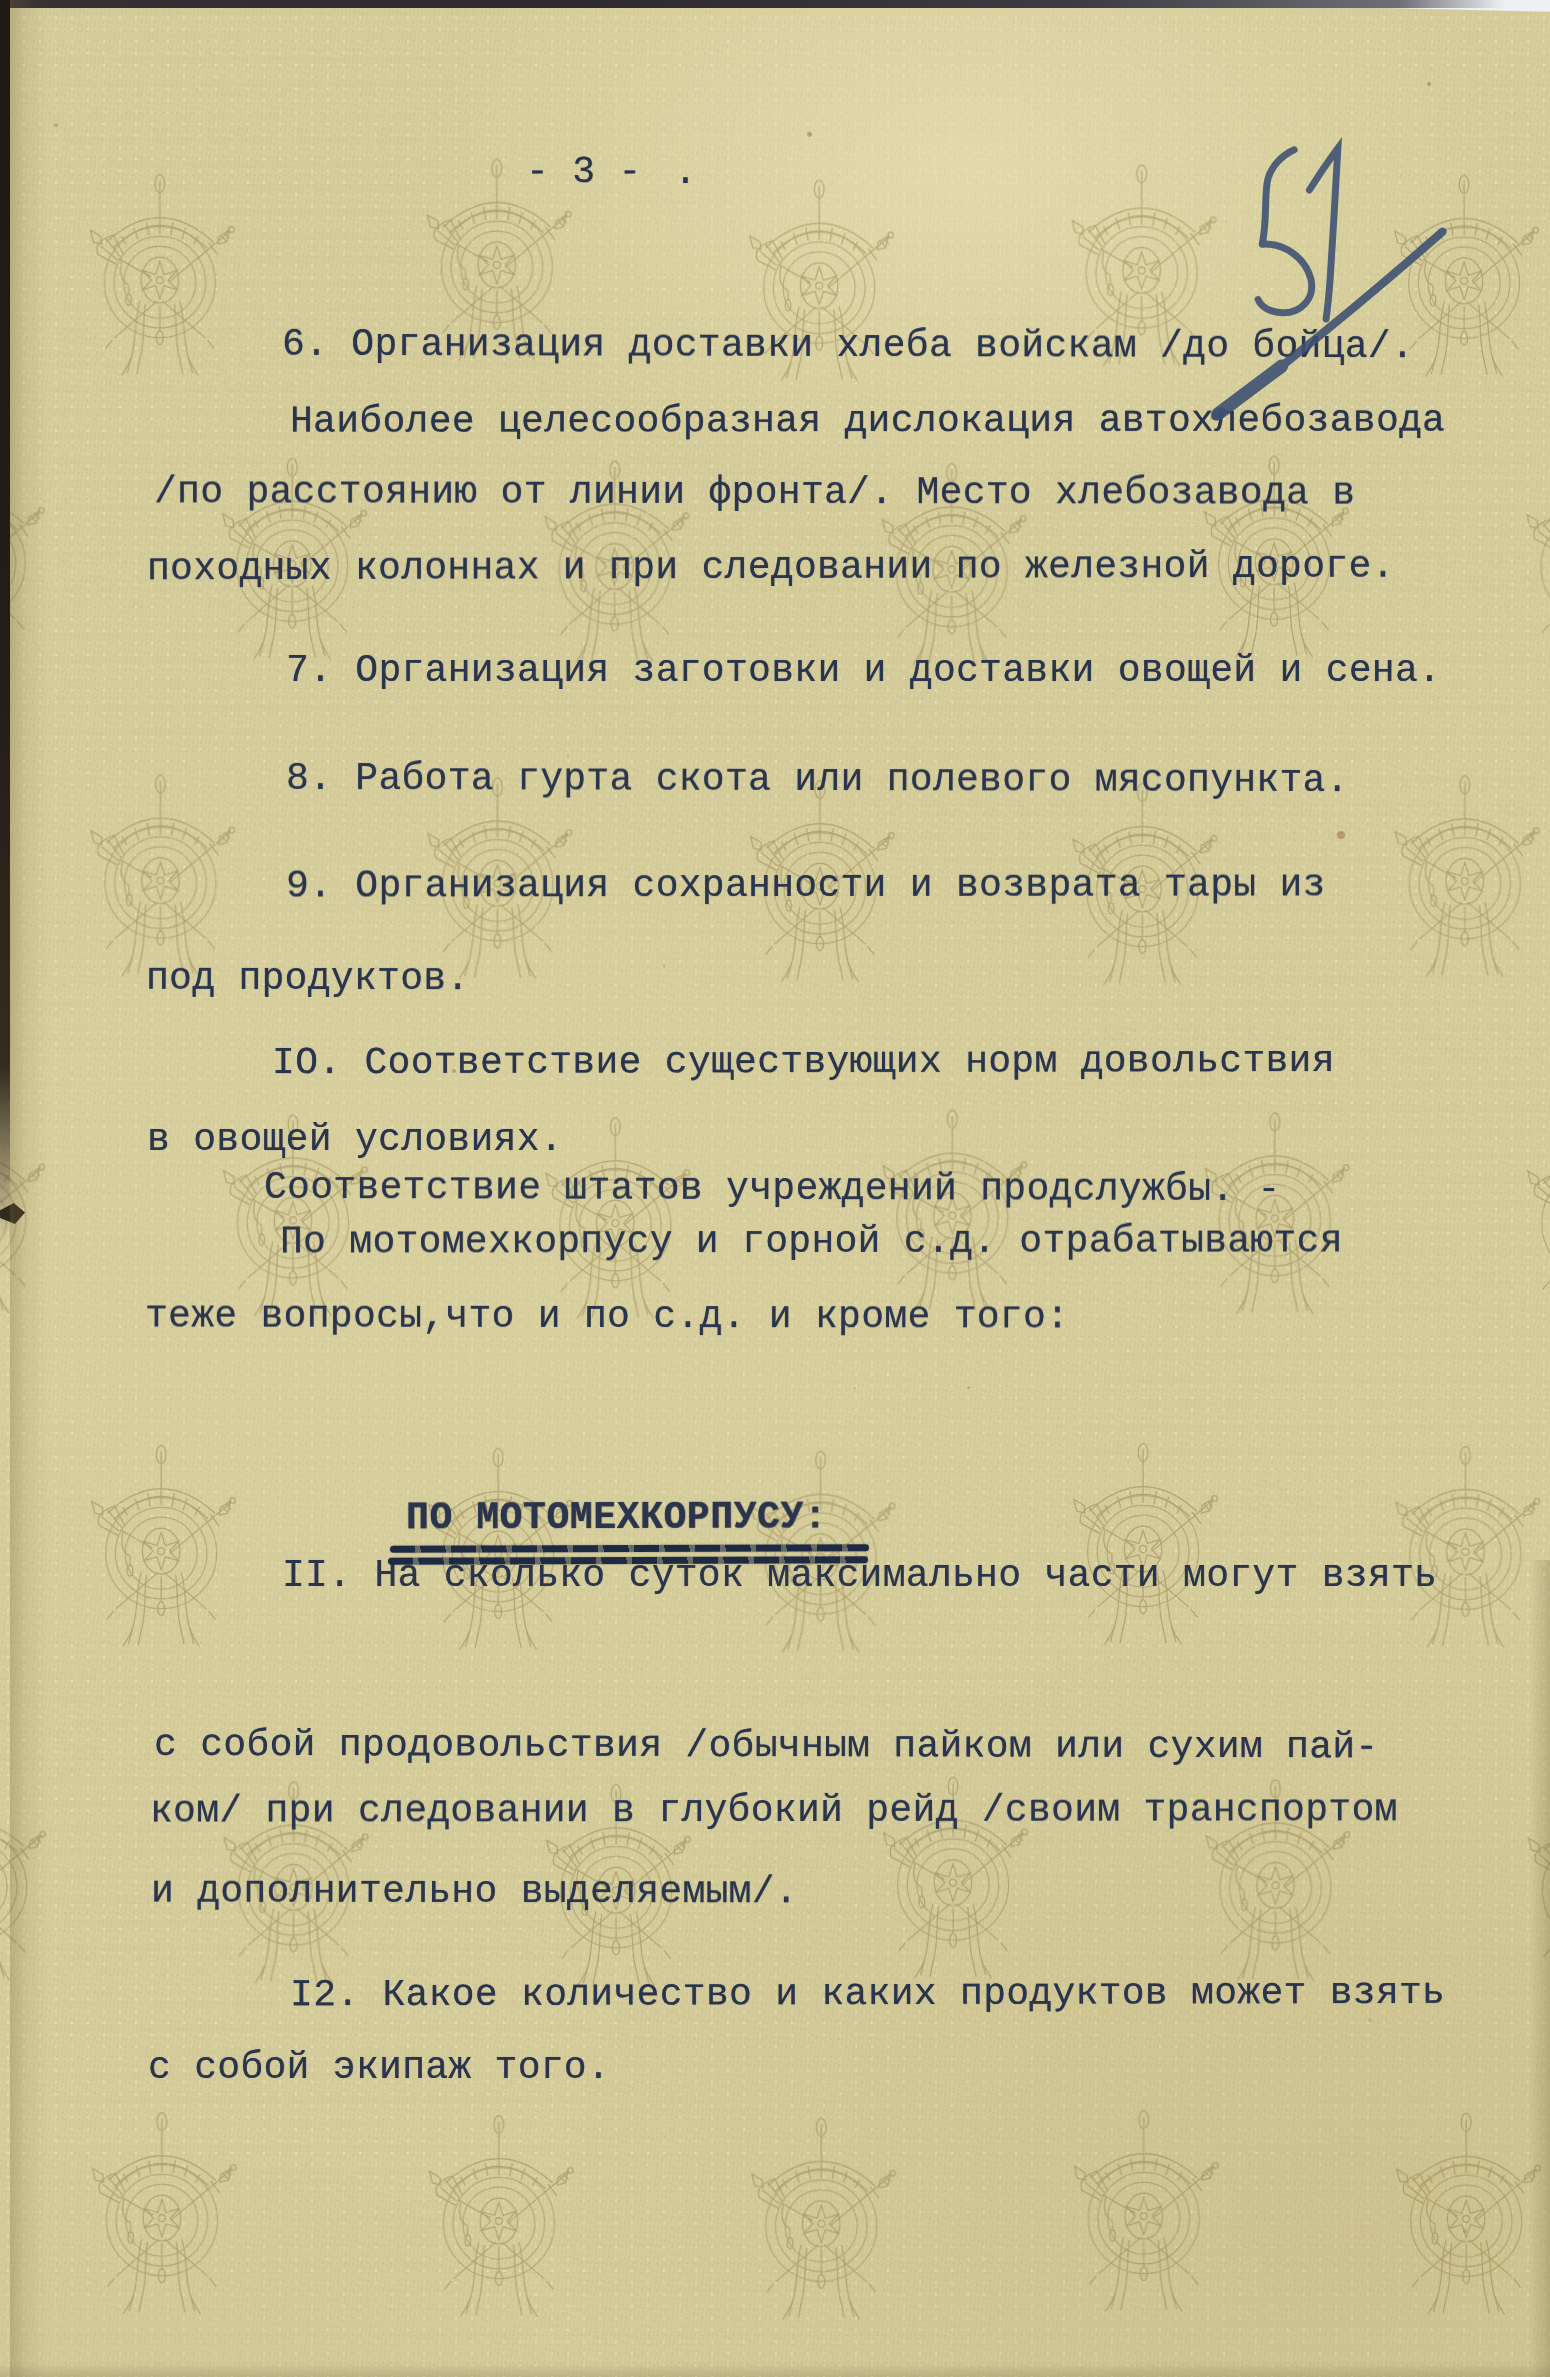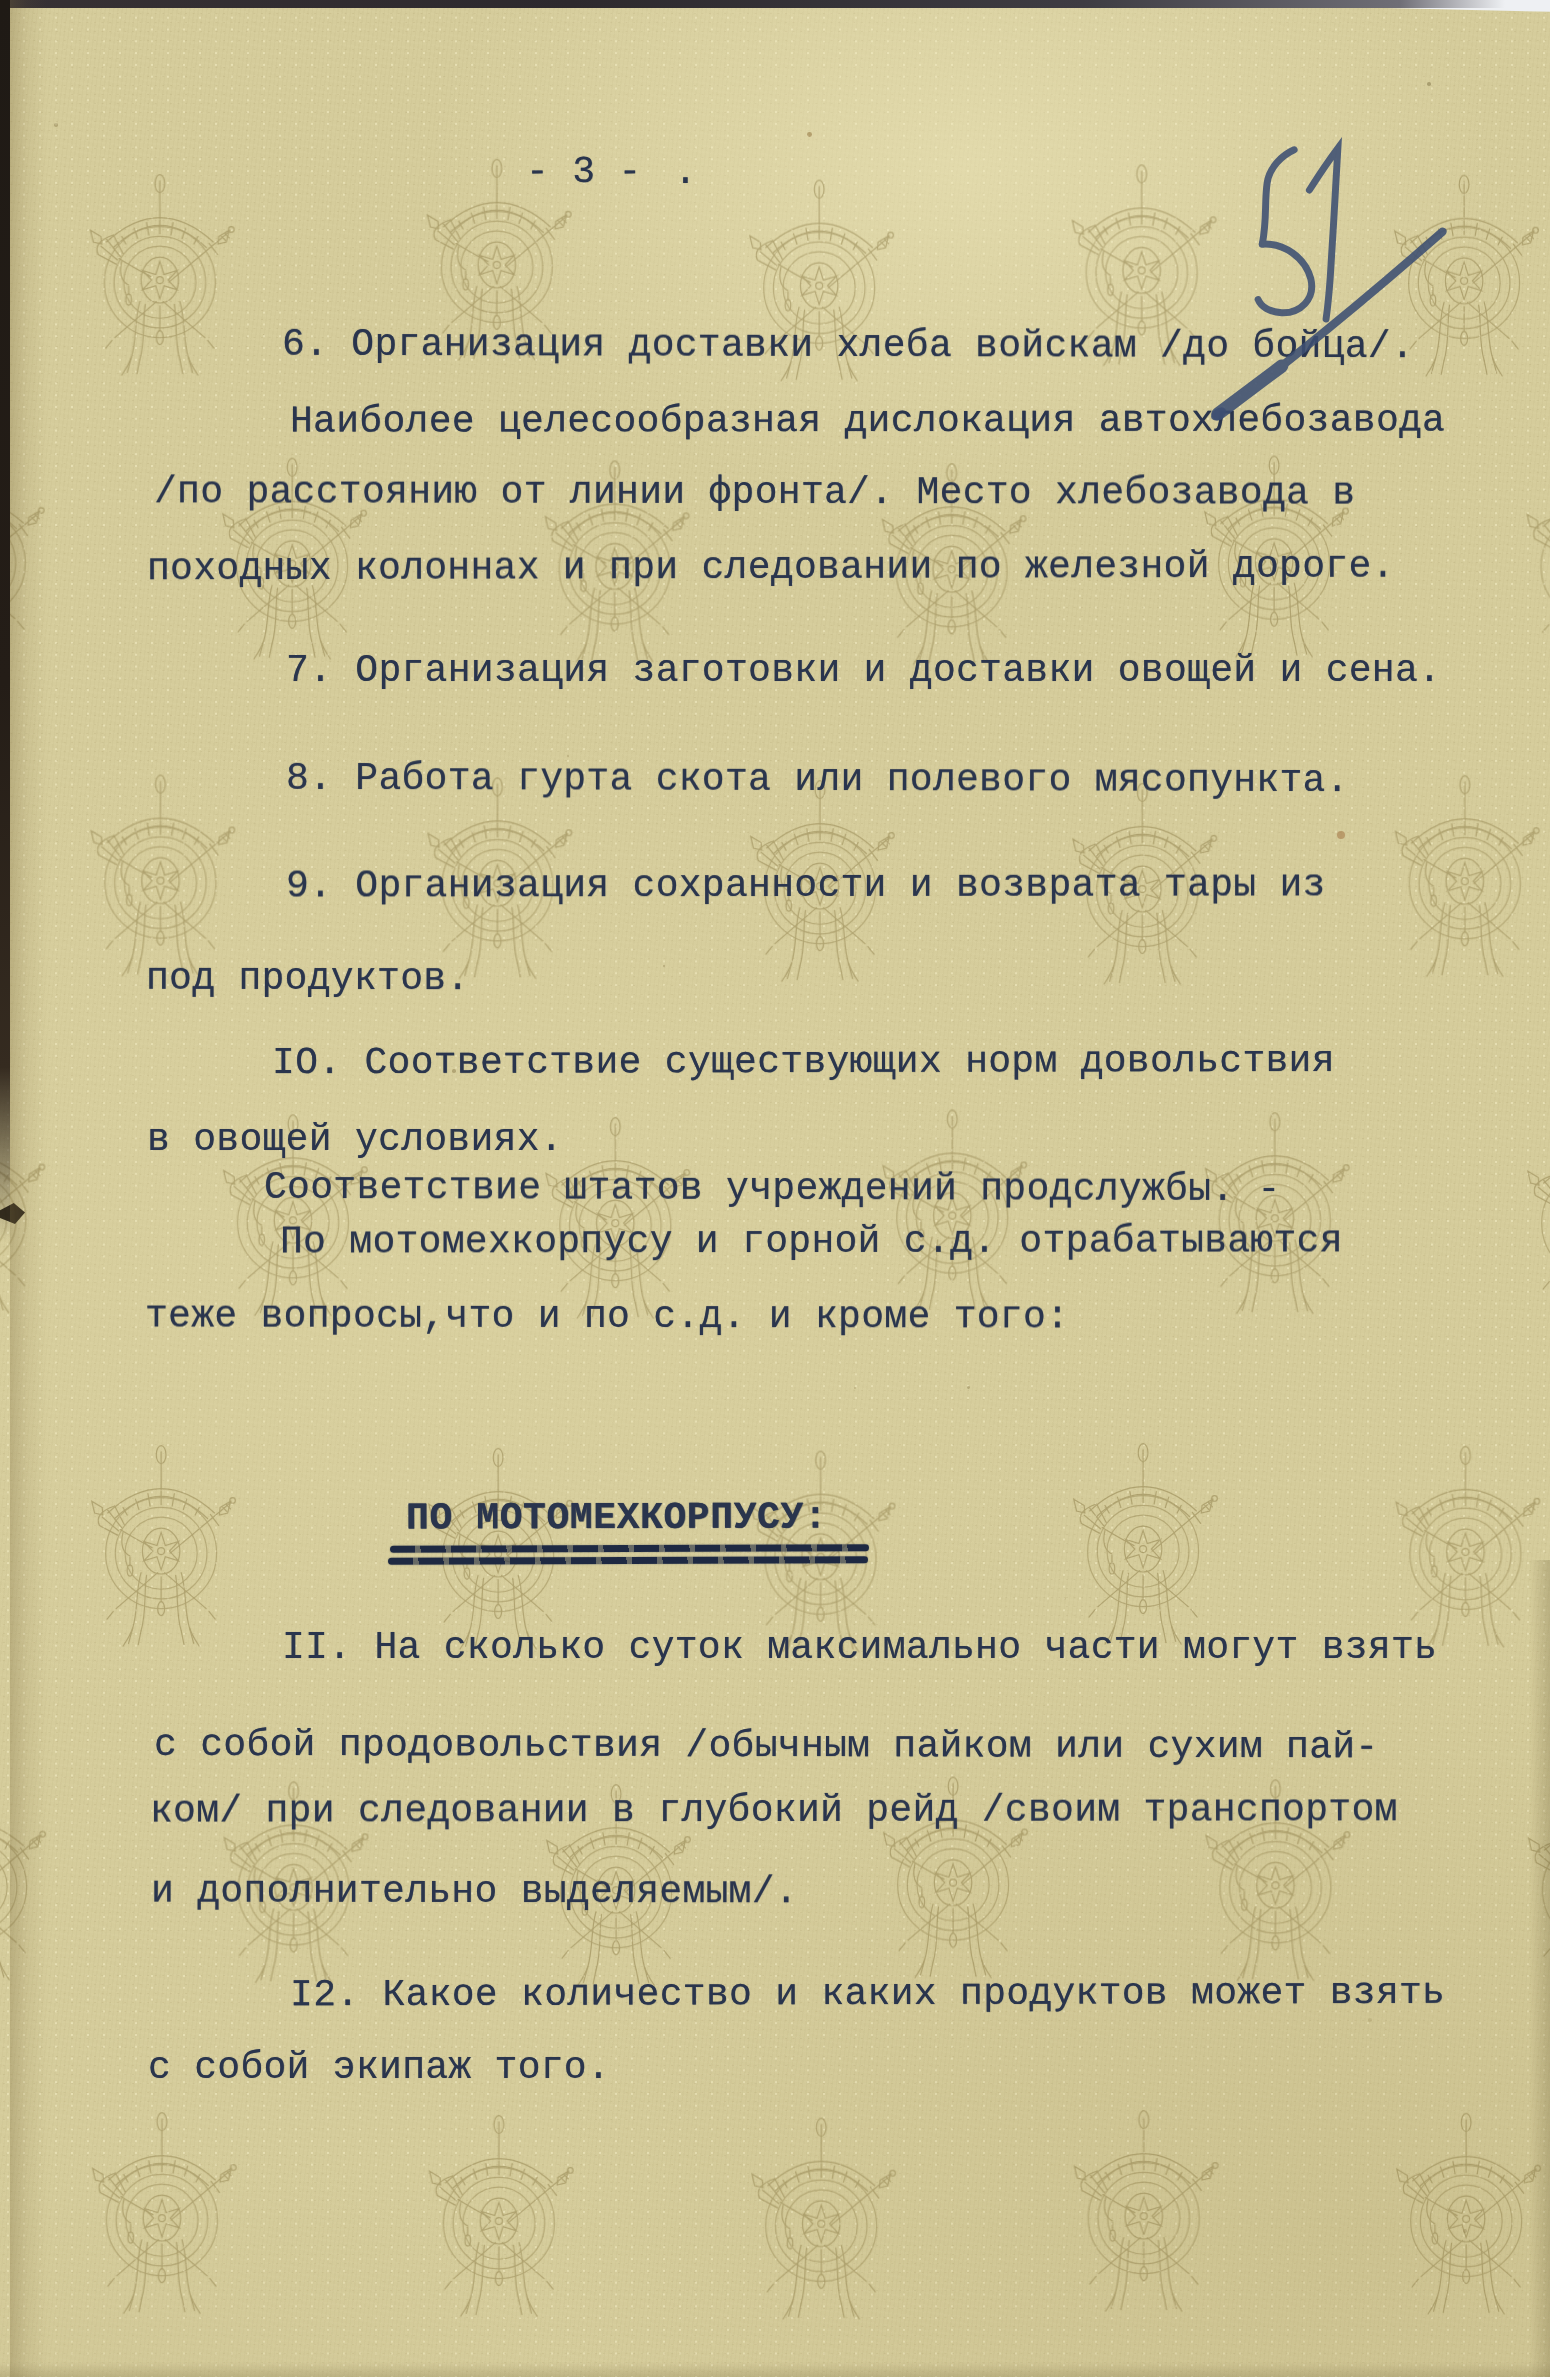--- a/index.html
+++ b/index.html
@@ -138,21 +138,21 @@
       <div class="tline" style="left: 286px; top: 652px; transform: rotate(0deg); text-align: right;">7. Организация заготовки и доставки овощей и сена.</div>
       <div class="tline" style="left: 286px; top: 761px; transform: rotate(0.12deg);">8. Работа гурта скота или полевого мясопункта.</div>
       <div class="tline" style="left: 286px; top: 867px; transform: rotate(-0.06deg);">9. Организация сохранности и возврата тары из</div>
       <div class="tline" style="left: 146px; top: 939px; transform: rotate(0.06deg); margin-top: 21px;">под продуктов.</div>
       <div class="tline" style="left: 272px; top: 1043px; transform: rotate(-0.12deg);">IO. Соответствие существующих норм довольствия</div>
       <div class="tline" style="left: 147px; top: 1121px; transform: rotate(0deg);">в овощей условиях.</div>
       <div class="tline" style="left: 264px; top: 1170px; transform: rotate(0.12deg);">Соответствие штатов учреждений продслужбы. -</div>
       <div class="tline" style="left: 280px; top: 1223px; transform: rotate(-0.06deg);">По мотомехкорпусу и горной с.д. отрабатываются</div>
       <div class="tline" style="left: 145px; top: 1298px; transform: rotate(0.06deg);">теже вопросы,что и по с.д. и кроме того:</div>
       <div class="tline heading" style="left: 406px; top: 1499px; transform: rotate(-0.12deg); text-align: right;">ПО МОТОМЕХКОРПУСУ:</div>
-      <div class="tline" style="left: 282px; top: 1629px; transform: rotate(0deg);">II. На сколько суток максимально части могут взять</div>
+      <div class="tline" style="left: 282px; top: 1557px; transform: rotate(0deg);">II. На сколько суток максимально части могут взять</div>
       <div class="tline" style="left: 154px; top: 1727px; transform: rotate(0.12deg);">с собой продовольствия /обычным пайком или сухим пай-</div>
       <div class="tline" style="left: 150px; top: 1792px; transform: rotate(-0.06deg);">ком/ при следовании в глубокий рейд /своим транспортом</div>
       <div class="tline" style="left: 151px; top: 1873px; transform: rotate(0.06deg);">и дополнительно выделяемым/.</div>
       <div class="tline" style="left: 290px; top: 1975px; transform: rotate(-0.12deg);">I2. Какое количество и каких продуктов может взять</div>
       <div class="tline" style="left: 148px; top: 2049px; transform: rotate(0deg);">с собой экипаж того.</div>
     </div>
 
   <div class="hl" style="left:390px;top:1545px;width:479px;"></div>
   <div class="hl" style="left:388px;top:1557px;width:480px;"></div>
 

